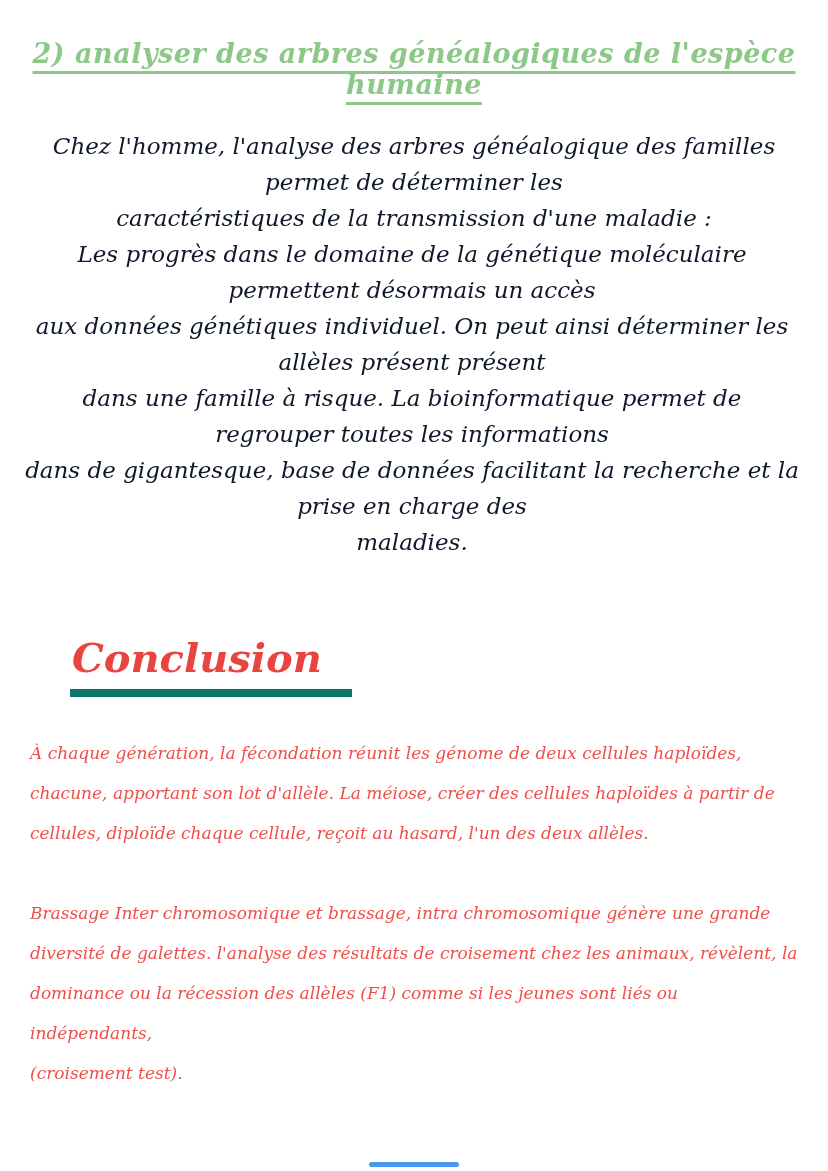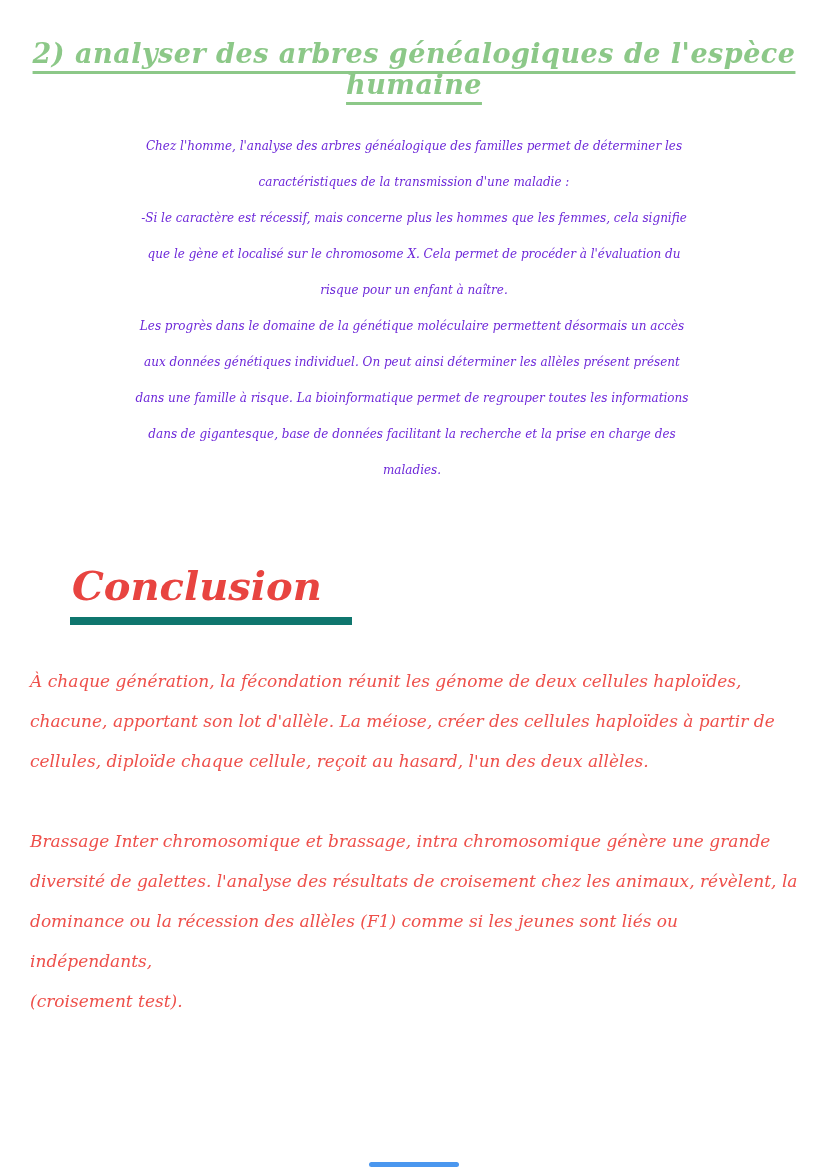--- a/index.html
+++ b/index.html
@@ -19,22 +19,22 @@
     letter-spacing:0.5px;
     text-decoration:underline;
     text-decoration-color:#8cc888;
     text-decoration-thickness:3px;
     text-underline-offset:8px;
   }
   .body-text{
     margin:28px 0 0 0;
     padding:0 24px;
     text-align:center;
-    color:#6d28d9;
-    font-size:12px;
+    color:#0f172a;
+    font-size:23px;
     line-height:36px;
     white-space:pre-line;
   }
   .conclusion-wrap{
     margin:74px 0 0 70px;
   }
   .conclusion-heading{
     display:inline-block;
     margin:0;
     color:#e84440;
@@ -70,23 +70,20 @@
 <body>
 
 <div class="page">
 
   <h1 class="section-title">2) analyser des arbres généalogiques de l'espèce humaine</h1>
 
   <div class="body-text">Chez l'homme, l'analyse des arbres généalogique des familles permet de déterminer les
 caractéristiques de la transmission d'une maladie :</div>
 
 
-  <div class="body-text" style="margin-top:0;">-Si le caractère est récessif, mais concerne plus les hommes que les femmes, cela signifie
-que le gène et localisé sur le chromosome X. Cela permet de procéder à l'évaluation du
-risque pour un enfant à naître.</div>
 
   <div class="body-text" style="margin-top:0;padding-left:20px;">Les progrès dans le domaine de la génétique moléculaire permettent désormais un accès
 aux données génétiques individuel. On peut ainsi déterminer les allèles présent présent
 dans une famille à risque. La bioinformatique permet de regrouper toutes les informations
 dans de gigantesque, base de données facilitant la recherche et la prise en charge des
 maladies.</div>
 
   <div class="conclusion-wrap">
     <h2 class="conclusion-heading">Conclusion</h2>
   </div>

